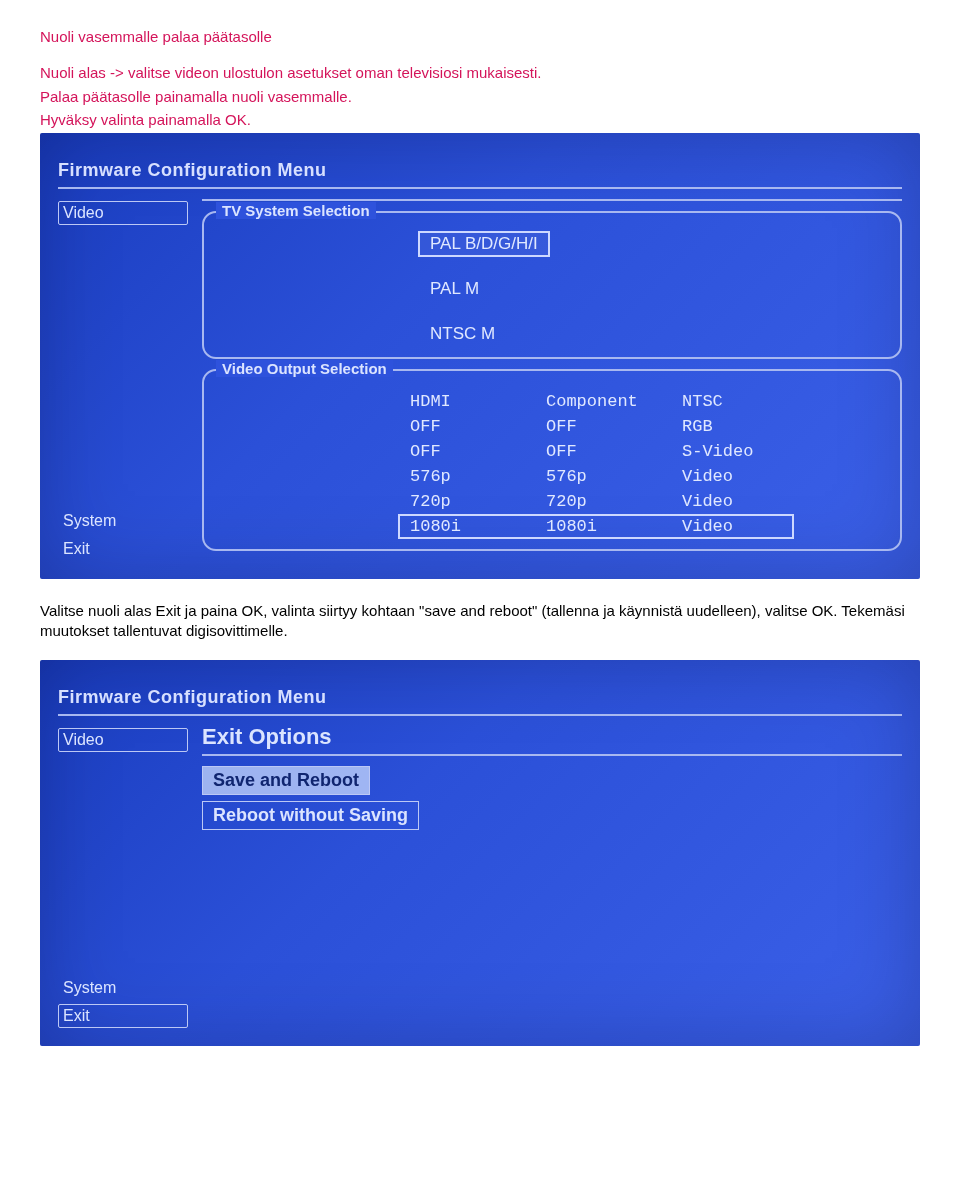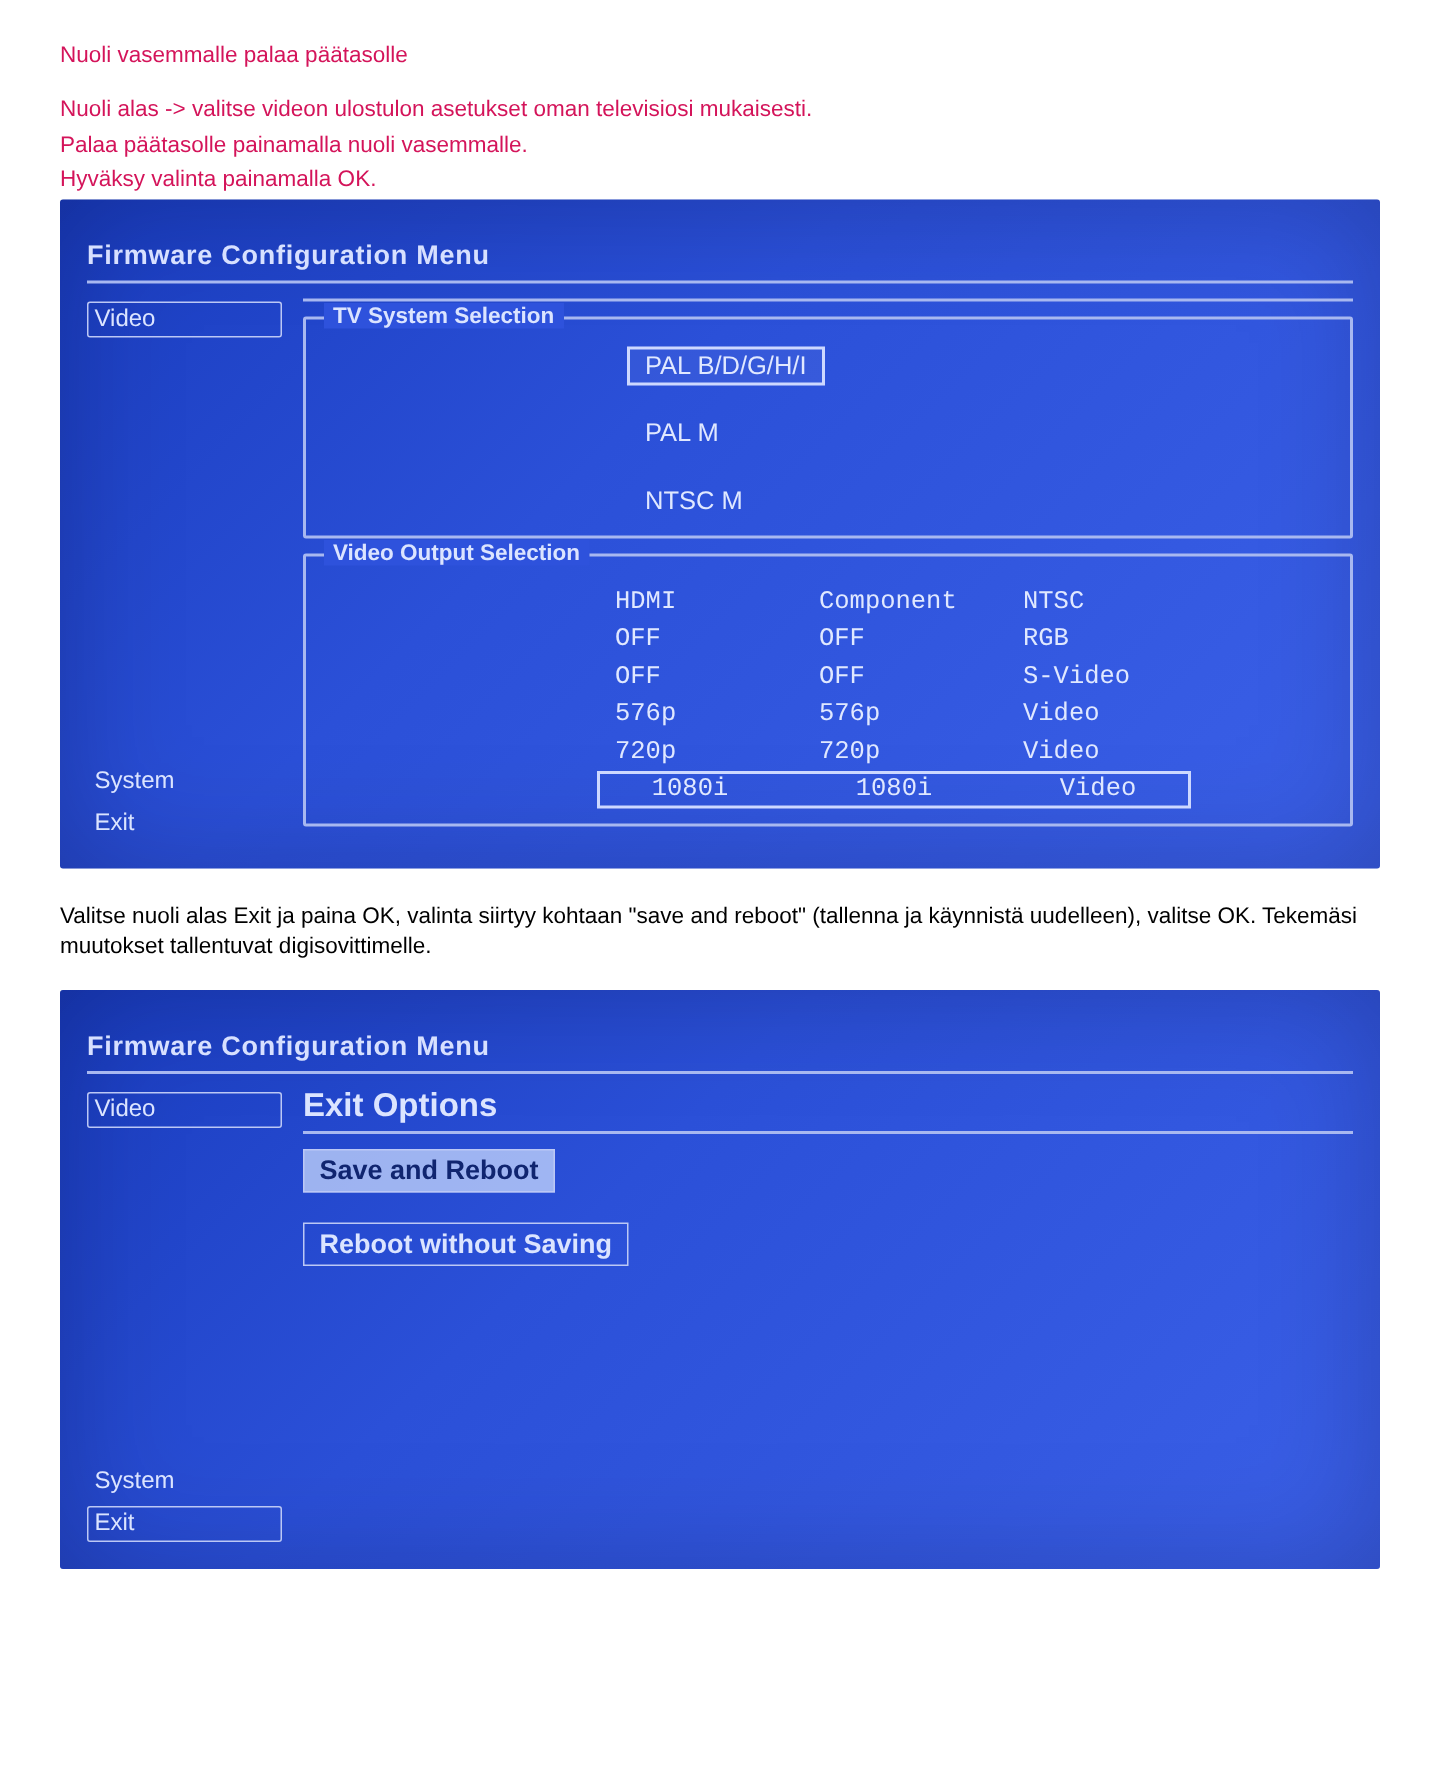--- a/index.html
+++ b/index.html
@@ -64,21 +64,21 @@
     color: #dbe4ff;
     margin-bottom: 4px;
   }
   .section-hr {
     border: none;
     border-top: 2px solid #a8b8f0;
     margin: 2px 0 10px 0;
   }
   .group {
     border: 2px solid #a8b8f0;
-    border-radius: 2px;
+    border-radius: 14px;
     padding: 18px 14px 10px 14px;
     position: relative;
     margin-bottom: 10px;
   }
   .group-label {
     position: absolute;
     top: -11px;
     left: 12px;
     background: #2e52dc;
     padding: 0 6px;
@@ -92,23 +92,23 @@
     flex-direction: column;
     gap: 19px;
     font-size: 17px;
   }
   .tvsys-item { padding: 1px 10px; border: 2px solid transparent; width: fit-content; }
   .tvsys-item.selected { border-color: #cdd8ff; background: rgba(255,255,255,0.05); }
   .vo-table { margin-left: 180px; font-size: 17px; }
   .vo-row { display: flex; gap: 36px; padding: 1px 10px; border: 2px solid transparent; width: fit-content; font-family: Liberation Mono, monospace; }
   .vo-row.header { font-weight: normal; }
   .vo-row span { width: 100px; display: inline-block; }
-  .vo-row.selected { border-color: #cdd8ff; text-align: center; }
-
-  .exit-options { display: flex; flex-direction: column; gap: 20px; margin-top: 10px; }
+  .vo-row.selected { border-color: #cdd8ff; }
+
+  .exit-options { display: flex; flex-direction: column; gap: 6px; margin-top: 10px; }
   .exit-item {
     font-size: 18px;
     font-weight: bold;
     padding: 3px 10px;
     border: 1.5px solid #bcc8f5;
     width: fit-content;
     color: #dbe4ff;
   }
   .exit-item.selected {
     background: rgba(210,225,255,0.7);

